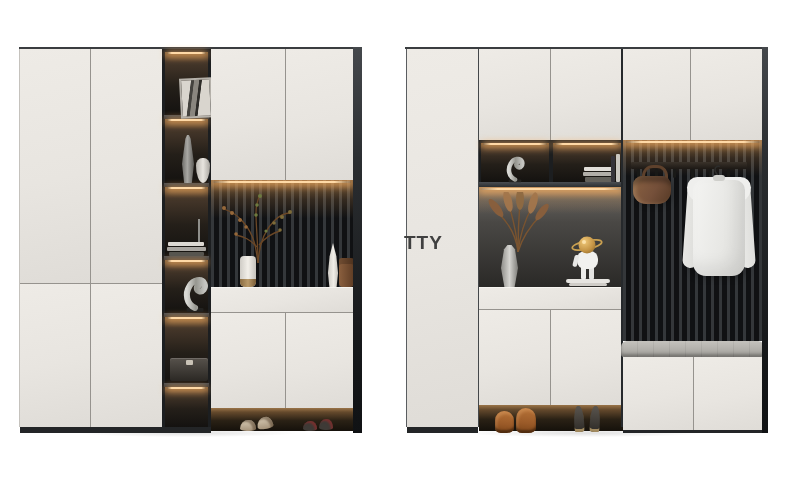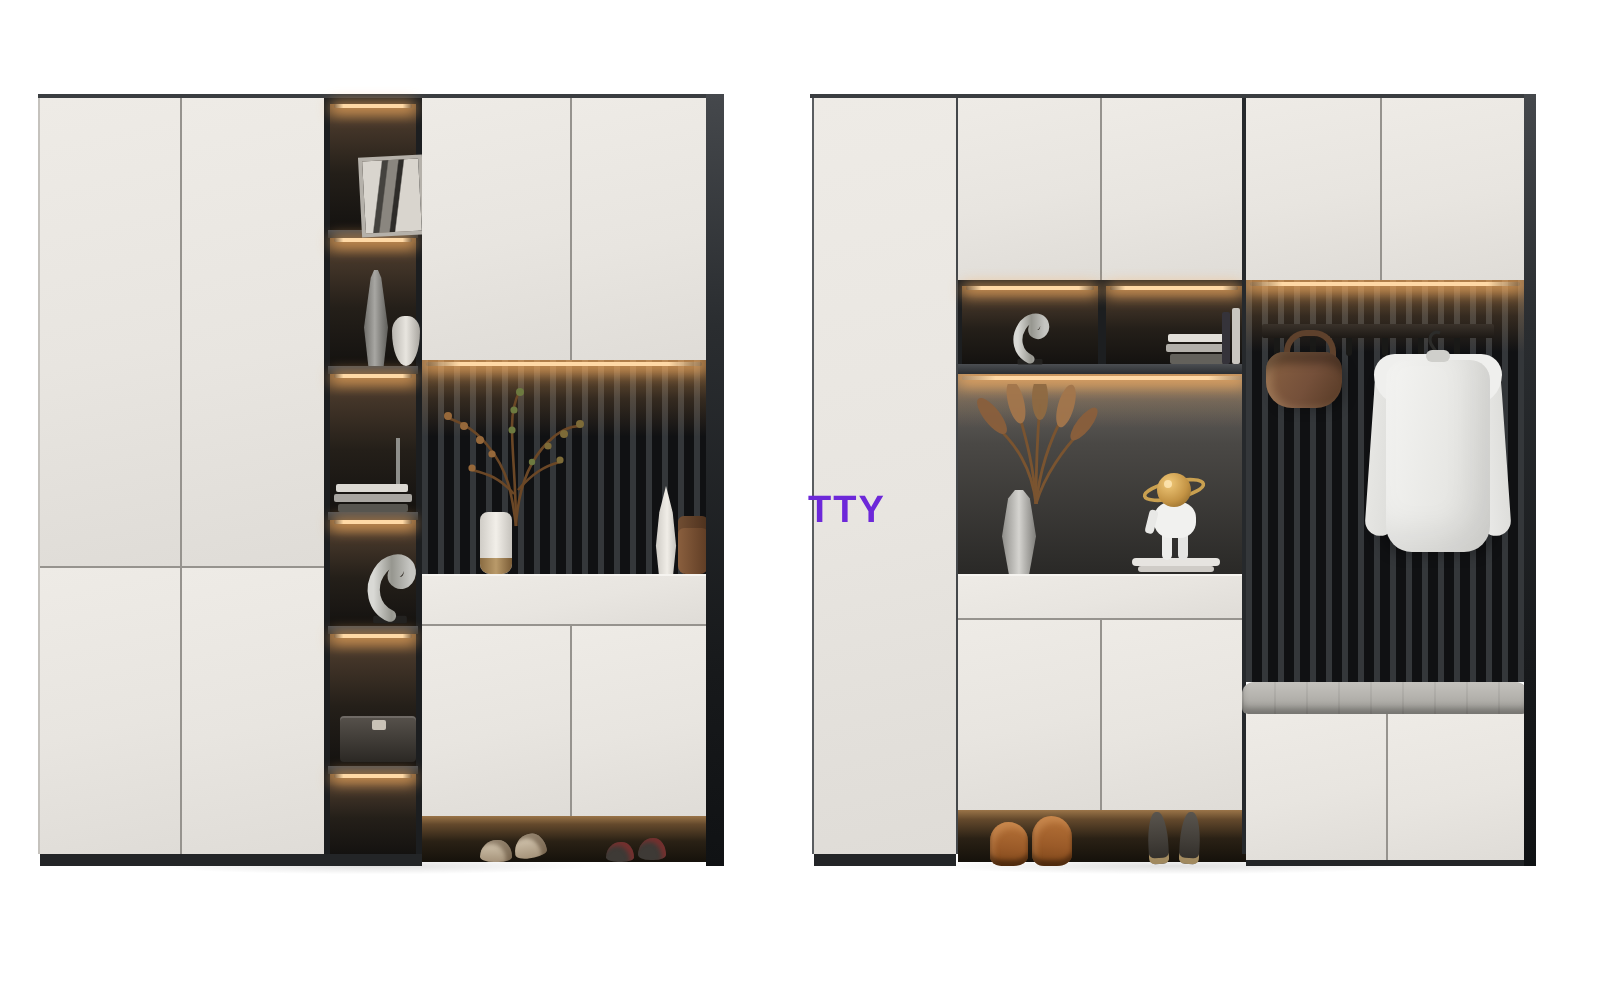--- a/index.html
+++ b/index.html
@@ -19,21 +19,21 @@
   .slats{background-color:var(--slat-dark,#101113);
          background-image:repeating-linear-gradient(90deg,var(--slat-light,#34373a) 0 3px,var(--slat-dark,#101113) 3px 8px);}
   .glowtop{background:linear-gradient(180deg,rgba(222,158,90,.55) 0%,rgba(222,158,90,.18) 30%,rgba(222,158,90,0) 60%);}
   .led{height:2px;border-radius:1px;
        background:linear-gradient(90deg,rgba(255,217,166,.15),var(--led,#ffd9a6) 12%,var(--led,#ffd9a6) 88%,rgba(255,217,166,.15));
        box-shadow:0 1px 7px 2px rgba(255,180,100,.75);}
   .toe{background:linear-gradient(180deg,#9a7448 0%,#64492c 18%,#2a2115 55%,#15110b 100%);}
   .cushion{background:linear-gradient(180deg,#c4c2bd 0%,var(--cushion,#b5b3ae) 45%,#9d9b96 100%),
            repeating-linear-gradient(90deg,rgba(0,0,0,.06) 0 1px,transparent 1px 16px);
            background-blend-mode:multiply;border-radius:6px 6px 3px 3px;box-shadow:inset 0 -3px 3px rgba(0,0,0,.25);}
-  .watermark{color:#6d28d9;font-size:19px;font-weight:bold;letter-spacing:1px;margin-top:13px;}
+  .watermark{color:#404040;font-size:19px;font-weight:bold;letter-spacing:1px;}
   .shadowblur{filter:blur(3px);background:rgba(0,0,0,.25);}
   .floorshadow{background:radial-gradient(ellipse 50% 50% at 50% 50%,rgba(0,0,0,.12),rgba(0,0,0,0) 70%);}
   .boot{position:absolute;background:linear-gradient(185deg,#b87439 0%,var(--boot,#9a5a28) 60%,#7a4418 100%);
         border-radius:48% 52% 38% 30%/42% 42% 22% 22%;
         box-shadow:inset 0 -3px 2px rgba(40,20,5,.55),inset 2px 3px 3px rgba(255,200,140,.25);}
   .heel{position:absolute;background:linear-gradient(180deg,#5a554e,#2e2b27);
         border-radius:45% 45% 30% 30%/65% 65% 10% 10%;box-shadow:inset 0 -3px 0 rgba(255,215,140,.55);}
   .slipper{position:absolute;background:linear-gradient(180deg,#d8cbb5,#a5937a);
         border-radius:55% 45% 45% 45%/80% 80% 25% 25%;box-shadow:inset -3px 2px 2px rgba(60,40,20,.45);}
   .flat{position:absolute;background:#3e3a36;border-radius:55% 45% 45% 45%/80% 80% 25% 25%;

